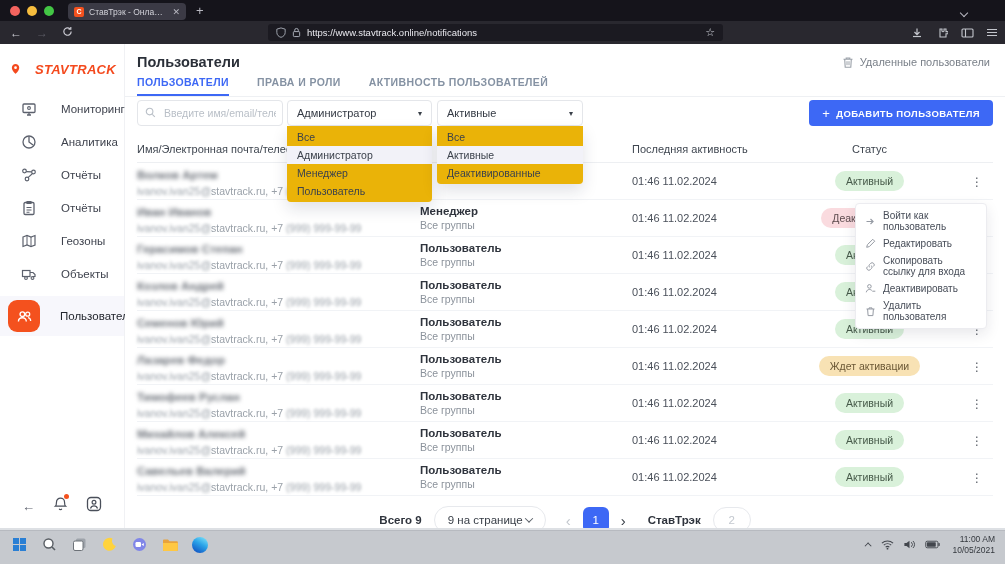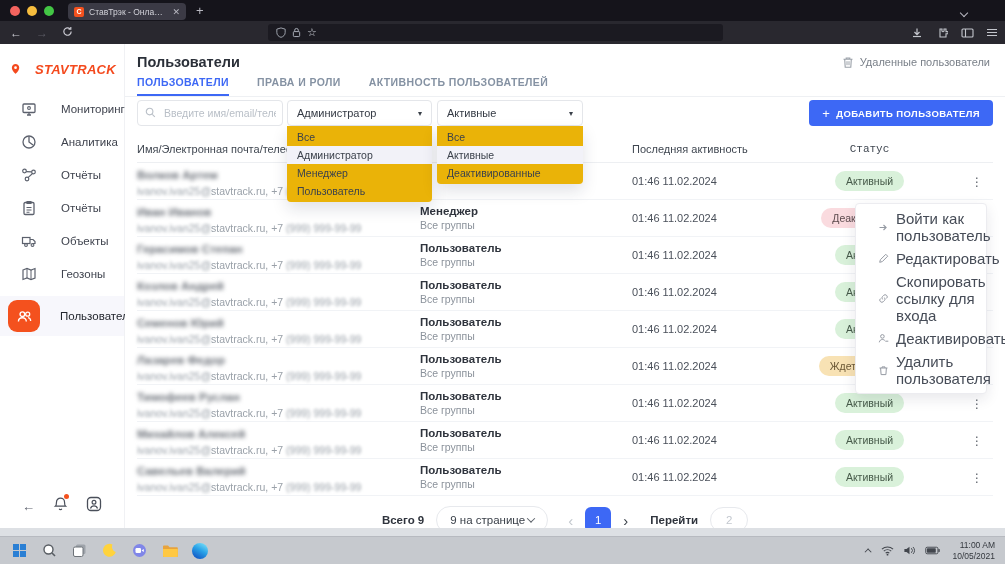--- a/index.html
+++ b/index.html
@@ -78,21 +78,21 @@
   .btn { height:26px; border-radius:4px; font-size:9.5px; font-weight:bold; letter-spacing:.4px;
     display:flex; align-items:center; padding:0 13px; cursor:pointer; font-family:inherit; }
   .btn-outline { border:1px solid #3d68f5; color:#3d68f5; background:#fff; }
   .btn-primary { border:none; background:#3d68f5; color:#fff; gap:6px; }
   .btn-plus { font-size:13px; font-weight:normal; }
 
   
   .table { margin:5px 12px 0 12px; }
   .thead, .trow { display:grid; grid-template-columns:283px 212px 155px 165px 1fr; align-items:center; }
   .thead { height:28px; font-size:11px; color:#3f4650; border-bottom:1px solid #edeff2; }
-  .th-status { text-align:center;font-family:Liberation Mono, monospace; }
+  .th-status { text-align:center; }
   .trow { height:37px; border-bottom:1px solid #f1f3f6; }
   .uname { font-size:11.5px; font-weight:bold; color:#6b7078; filter:blur(2.3px); display:inline-block; }
   .uemail { font-size:10.5px; color:#9aa1a9; margin-top:2px; white-space:nowrap; }
   .blur-soft { filter:blur(1.8px); }
   .role { font-size:11.5px; font-weight:bold; color:#2f343d; }
   .group { font-size:10.5px; color:#8b929b; margin-top:2px; }
   .cell-activity { font-size:11px; color:#4a505a; }
   .cell-status { text-align:center; }
   .badge { display:inline-block; padding:4px 11px; border-radius:11px; font-size:10.5px; }
   .badge.green { background:#d9f1da; color:#465a49; }
@@ -104,40 +104,40 @@
   
   .dd-panel { position:absolute; background:#eab308; border-radius:0 0 4px 4px; z-index:20;
     box-shadow:0 7px 16px rgba(25,30,60,.13); padding:2px 0; }
   .dd-role { left:162px; top:29px; width:145px; }
   .dd-status { left:312px; top:29px; width:146px; }
   .dd-item { height:18px; display:flex; align-items:center; padding-left:10px; font-size:10.5px; color:#3c424c; cursor:pointer; }
   .dd-item.hl { background:#f2f2f8; }
   .filter-row { z-index:5; }
   .ctx-menu { position:absolute; left:730px; top:159px; width:132px; background:#fff; z-index:30;
     border:1px solid #ececf0; border-radius:4px; box-shadow:0 5px 14px rgba(25,30,60,.10); padding:3px 0; }
-  .ctx-item { display:flex; align-items:center; gap:7px; padding:3px 22px; font-size:15px; color:#464c57; cursor:pointer; }
+  .ctx-item { display:flex; align-items:center; gap:7px; padding:3px 9px; font-size:10px; color:#464c57; cursor:pointer; }
   .ctx-item svg { flex:none; }
 
   
   .pagination { margin-top:10px; display:flex; align-items:center; justify-content:center; gap:12px; }
   .pg-total { font-size:11.5px; font-weight:bold; color:#2f343d; }
   .pg-select { width:112px; height:28px; border:1px solid #e7e9ed; border-radius:15px; display:flex;
     align-items:center; justify-content:space-between; padding:8px 13px; font-size:11.5px; color:#3a4049; cursor:pointer;text-align:center; }
   .chev-dn { display:inline-block; width:6px; height:6px; border-right:1.4px solid #5a6068;
     border-bottom:1.4px solid #5a6068; transform:rotate(45deg) translate(-1px,-1px); }
   .pg-prev { color:#c2c7cd; font-size:15px; margin-left:8px; cursor:pointer; }
   .pg-page { width:26px; height:26px; background:#3d68f5; border-radius:6px; color:#fff; font-size:11.5px;
     display:flex; align-items:center; justify-content:center; cursor:pointer; }
   .pg-next { color:#3a4049; font-size:15px; cursor:pointer; }
   .pg-goto { font-size:11.5px; font-weight:bold; color:#2f343d; margin-left:10px; }
   .pg-input { width:38px; height:26px; border:1px solid #e7e9ed; border-radius:13px; text-align:center;
     font-size:11.5px; color:#c3c8cf; outline:none; font-family:inherit; }
 
   
-  .taskbar { position:absolute; bottom:0; left:0; width:100%; height:28px; background:#c6c9ce;
+  .taskbar { position:absolute; bottom:6px; left:0; width:100%; height:28px; background:#c6c9ce;
     display:flex; align-items:center; padding:0 10px; border-top:1px solid #b7bac0; }
   .tb-icons { display:flex; align-items:center; gap:11px; margin-left:0; }
   .tb-ic { width:19px; height:19px; display:flex; align-items:center; justify-content:center; cursor:pointer; }
   .edge-ic { width:16px; height:16px; border-radius:50%; background:linear-gradient(210deg,#7de2f9 5%,#2aa3e8 45%,#1256c4 90%); }
   .tray { margin-left:auto; display:flex; align-items:center; gap:9px; }
   .chev-up { display:inline-block; width:5px; height:5px; border-left:1.3px solid #42464d;
     border-top:1.3px solid #42464d; transform:rotate(45deg) translateY(2px); }
   .clock { text-align:right; font-size:8.5px; color:#34383e; line-height:1.25; margin-left:3px; }
 </style>
 </head>
@@ -170,20 +170,21 @@
           </svg>
       </span>
       <div class="urlbar">
         <svg width="10" height="11" viewBox="0 0 12 13">
             <path d="M6 1l5 1.5v4c0 3-2.2 5-5 5.8C3.2 11.5 1 9.5 1 6.5v-4z" fill="none" stroke="#a9aeb8" stroke-width="1.1"></path>
           </svg>
         <svg width="9" height="11" viewBox="0 0 10 12">
             <rect x="1.5" y="5" width="7" height="5.5" rx="1" fill="none" stroke="#a9aeb8" stroke-width="1.1"></rect>
             <path d="M3 5V3.5a2 2 0 014 0V5" fill="none" stroke="#a9aeb8" stroke-width="1.1"></path>
           </svg>
+        <span class="url-text">https://www.stavtrack.online/notifications</span>
         <span class="star">☆</span>
       </div>
       <div class="nav-right">
         <svg width="12" height="12" viewBox="0 0 12 12">
             <path d="M6 1.5v6M3.5 5L6 7.7 8.5 5" fill="none" stroke="#c4c6cd" stroke-width="1.2"></path>
             <path d="M2 9.5h8" stroke="#c4c6cd" stroke-width="1.2"></path>
           </svg>
         <svg width="12" height="12" viewBox="0 0 12 12">
             <path d="M4 2h2v1.2a1.1 1.1 0 102 0V2h2v2.6h1.2a1.1 1.1 0 110 2.2H10V10H4z" fill="none" stroke="#c4c6cd" stroke-width="1.1"></path>
           </svg>
@@ -246,36 +247,36 @@
               <rect x="3" y="2.5" width="10" height="12" rx="1.2" fill="none" stroke="#5c616d" stroke-width="1.3"></rect>
               <path d="M6 1.5h4v2H6z" fill="none" stroke="#5c616d" stroke-width="1.1"></path>
               <path d="M5.5 7.5h5M5.5 10h5M5.5 12.2h3" stroke="#5c616d" stroke-width="1.1"></path>
             </svg>
           </span>
         <span class="si-label">Отчёты</span>
       </div>
       <div class="side-item">
         <span class="si-icon">
             <svg width="16" height="16" viewBox="0 0 16 16">
+              <path d="M2 4l4-1.5 4 1.5 4-1.5v9.5l-4 1.5-4-1.5-4 1.5z" fill="none" stroke="#5c616d" stroke-width="1.2"></path>
+              <path d="M6 2.5v9.5M10 4v9.5" stroke="#5c616d" stroke-width="1"></path>
+            </svg>
+          </span>
+        <span class="si-label">Геозоны</span>
+      </div>
+      <div class="side-item">
+        <span class="si-icon">
+            <svg width="16" height="16" viewBox="0 0 16 16">
               <rect x="1.5" y="4.5" width="7.5" height="6" fill="none" stroke="#5c616d" stroke-width="1.2"></rect>
               <path d="M9 6.5h3l2 2v2h-2" fill="none" stroke="#5c616d" stroke-width="1.2"></path>
               <circle cx="5" cy="12" r="1.4" fill="none" stroke="#5c616d" stroke-width="1.1"></circle>
               <circle cx="11.5" cy="12" r="1.4" fill="none" stroke="#5c616d" stroke-width="1.1"></circle>
             </svg>
           </span>
         <span class="si-label">Объекты</span>
-      </div>
-      <div class="side-item">
-        <span class="si-icon">
-            <svg width="16" height="16" viewBox="0 0 16 16">
-              <path d="M2 4l4-1.5 4 1.5 4-1.5v9.5l-4 1.5-4-1.5-4 1.5z" fill="none" stroke="#5c616d" stroke-width="1.2"></path>
-              <path d="M6 2.5v9.5M10 4v9.5" stroke="#5c616d" stroke-width="1"></path>
-            </svg>
-          </span>
-        <span class="si-label">Геозоны</span>
       </div>
       <div class="side-item active">
         <span class="si-icon">
             <svg width="17" height="17" viewBox="0 0 16 16">
               <circle cx="6" cy="5.8" r="2.2" fill="none" stroke="#fff" stroke-width="1.3"></circle>
               <path d="M2.3 12.8c0-2.1 1.6-3.6 3.7-3.6s3.7 1.5 3.7 3.6" fill="none" stroke="#fff" stroke-width="1.3"></path>
               <circle cx="11" cy="5.8" r="1.9" fill="none" stroke="#fff" stroke-width="1.2"></circle>
               <path d="M13.8 12.3c0-1.9-1-3-2.5-3.2" fill="none" stroke="#fff" stroke-width="1.2"></path>
             </svg>
           </span>
@@ -532,21 +533,21 @@
 
       <div class="pagination">
         <span class="pg-total">Всего 9</span>
         <div class="pg-select">
           <span>9 на странице</span>
           <span class="chev-dn"></span>
         </div>
         <span class="pg-prev">‹</span>
         <span class="pg-page">1</span>
         <span class="pg-next">›</span>
-        <span class="pg-goto">Перейти</span>
+        <span class="pg-goto">СтавТрэк</span>
         <input class="pg-input" value="2" style="">
       </div>
     </div>
   </div>
 
   <div class="page-bottom-strip"></div>
 
   <div class="taskbar">
     <div class="tb-icons">
       <span class="tb-ic">

